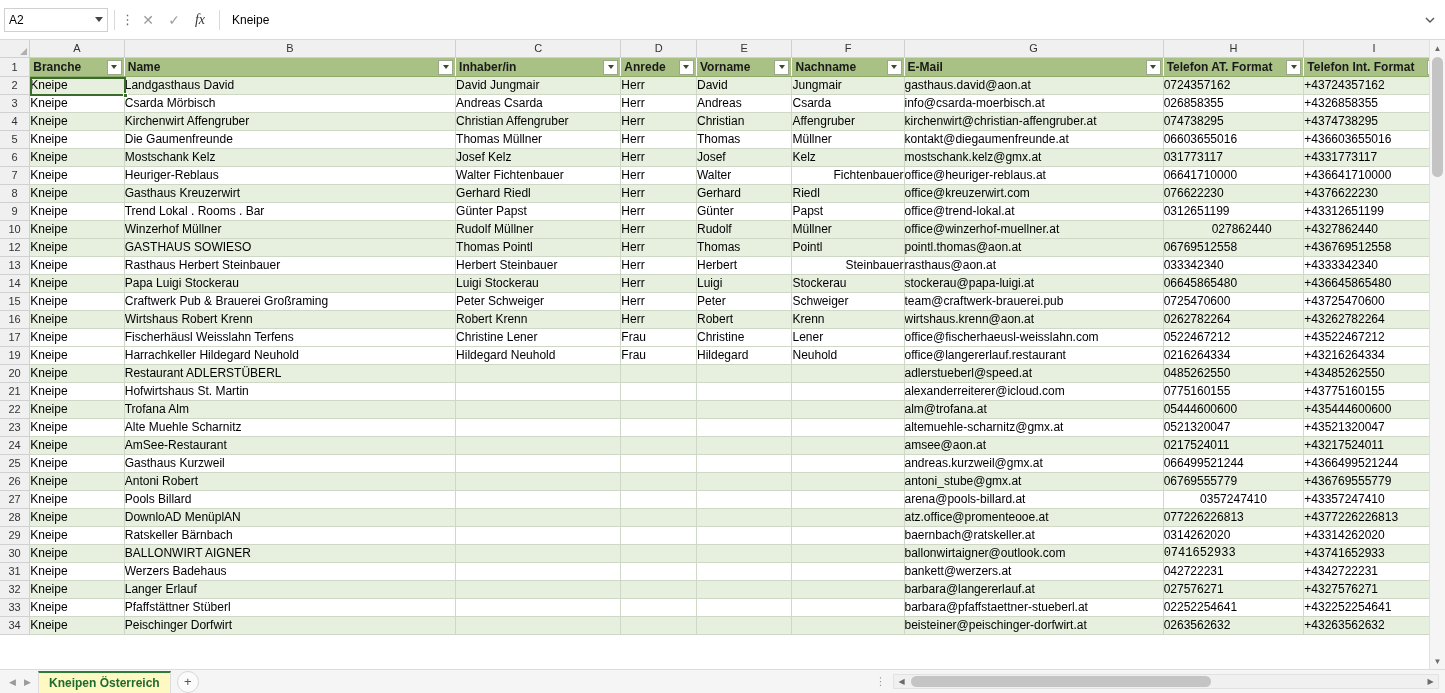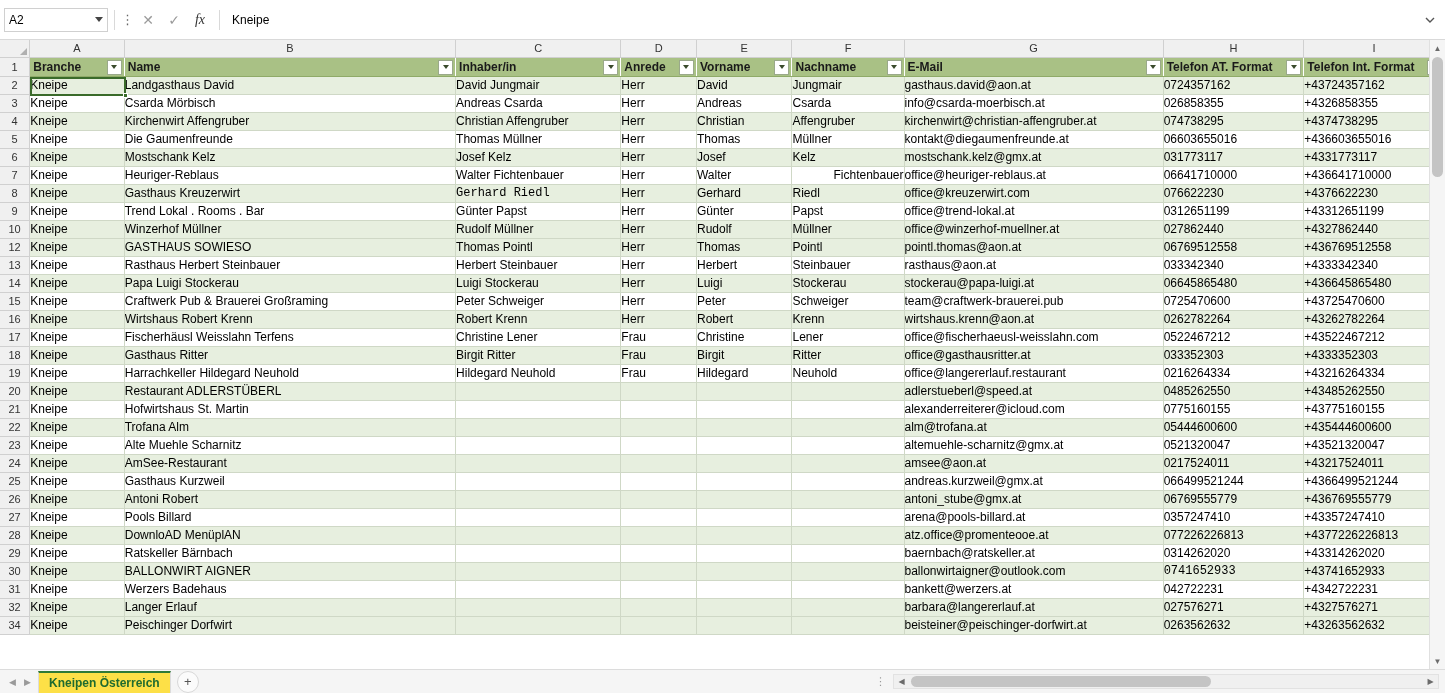--- a/index.html
+++ b/index.html
@@ -176,21 +176,21 @@
   }
   .tabnav { display: flex; align-items: center; gap: 2px; padding: 0 4px; color: #9a9a9a; }
   .tabnav span { font-size: 9px; width: 13px; text-align:center; }
   .sheet-tab {
     height: 22px;
     display: flex; align-items: center;
     padding: 0 10px;
     font-size: 12px;
     font-weight: bold;
     color: #1f6b2f;
-    background: #fde047;
+    background: #fef9c3;
     border-top: 2px solid #2f7a37;
     border-left: 1px solid #dcdcdc;
     border-right: 1px solid #dcdcdc;
   }
   .add-sheet {
     width: 22px; height: 22px;
     display:flex; align-items:center; justify-content:center;
     color: #555; font-size: 13px;
     margin-left: 6px;
     border: 1px solid #d8d8d8;
@@ -358,21 +358,21 @@
             <td class="cell" style="width: 96px;">Walter</td>
             <td class="cell" style="width: 102px; padding-left: 41px;">Fichtenbauer</td>
             <td class="cell" style="width: 260px;">office@heuriger-reblaus.at</td>
             <td class="cell" style="width: 141px;">06641710000</td>
             <td class="cell" style="width: 141px;">+436641710000</td>
           </tr>
           <tr class="band-a">
             <td class="rowhdr">8</td>
             <td class="cell" style="width: 95px;">Kneipe</td>
             <td class="cell" style="width: 333px;">Gasthaus Kreuzerwirt</td>
-            <td class="cell" style="width: 166px; font-family: Liberation Mono, monospace;">Gerhard Riedl</td>
+            <td class="cell" style="width: 166px;">Gerhard Riedl</td>
             <td class="cell" style="width: 76px;">Herr</td>
             <td class="cell" style="width: 96px;">Gerhard</td>
             <td class="cell" style="width: 102px;">Riedl</td>
             <td class="cell" style="width: 260px;">office@kreuzerwirt.com</td>
             <td class="cell" style="width: 141px;">076622230</td>
             <td class="cell" style="width: 141px;">+4376622230</td>
           </tr>
           <tr class="band-b">
             <td class="rowhdr">9</td>
             <td class="cell" style="width: 95px;">Kneipe</td>
@@ -387,21 +387,21 @@
           </tr>
           <tr class="band-a">
             <td class="rowhdr">10</td>
             <td class="cell" style="width: 95px;">Kneipe</td>
             <td class="cell" style="width: 333px;">Winzerhof Müllner</td>
             <td class="cell" style="width: 166px;">Rudolf Müllner</td>
             <td class="cell" style="width: 76px;">Herr</td>
             <td class="cell" style="width: 96px;">Rudolf</td>
             <td class="cell" style="width: 102px;">Müllner</td>
             <td class="cell" style="width: 260px;">office@winzerhof-muellner.at</td>
-            <td class="cell" style="width: 141px;">027862440</td>
+            <td class="cell" style="width: 141px; padding-left: 48px;">027862440</td>
             <td class="cell" style="width: 141px;">+4327862440</td>
           </tr>
           <tr class="band-a">
             <td class="rowhdr">12</td>
             <td class="cell" style="width: 95px;">Kneipe</td>
             <td class="cell" style="width: 333px;">GASTHAUS SOWIESO</td>
             <td class="cell" style="width: 166px;">Thomas Pointl</td>
             <td class="cell" style="width: 76px;">Herr</td>
             <td class="cell" style="width: 96px;">Thomas</td>
             <td class="cell" style="width: 102px;">Pointl</td>
@@ -409,21 +409,21 @@
             <td class="cell" style="width: 141px;">06769512558</td>
             <td class="cell" style="width: 141px;">+436769512558</td>
           </tr>
           <tr class="band-b">
             <td class="rowhdr">13</td>
             <td class="cell" style="width: 95px;">Kneipe</td>
             <td class="cell" style="width: 333px;">Rasthaus Herbert Steinbauer</td>
             <td class="cell" style="width: 166px;">Herbert Steinbauer</td>
             <td class="cell" style="width: 76px;">Herr</td>
             <td class="cell" style="width: 96px;">Herbert</td>
-            <td class="cell" style="width: 102px;">Steinbauer</td>
+            <td class="cell" style="width: 102px; text-align: right;">Steinbauer</td>
             <td class="cell" style="width: 260px;">rasthaus@aon.at</td>
             <td class="cell" style="width: 141px;">033342340</td>
             <td class="cell" style="width: 141px;">+4333342340</td>
           </tr>
           <tr class="band-a">
             <td class="rowhdr">14</td>
             <td class="cell" style="width: 95px;">Kneipe</td>
             <td class="cell" style="width: 333px;">Papa Luigi Stockerau</td>
             <td class="cell" style="width: 166px;">Luigi Stockerau</td>
             <td class="cell" style="width: 76px;">Herr</td>
@@ -462,32 +462,20 @@
             <td class="cell" style="width: 95px;">Kneipe</td>
             <td class="cell" style="width: 333px;">Fischerhäusl Weisslahn Terfens</td>
             <td class="cell" style="width: 166px;">Christine Lener</td>
             <td class="cell" style="width: 76px;">Frau</td>
             <td class="cell" style="width: 96px;">Christine</td>
             <td class="cell" style="width: 102px;">Lener</td>
             <td class="cell" style="width: 260px;">office@fischerhaeusl-weisslahn.com</td>
             <td class="cell" style="width: 141px;">0522467212</td>
             <td class="cell" style="width: 141px;">+43522467212</td>
           </tr>
-          <tr class="band-a">
-            <td class="rowhdr">18</td>
-            <td class="cell" style="width: 95px;">Kneipe</td>
-            <td class="cell" style="width: 333px;">Gasthaus Ritter</td>
-            <td class="cell" style="width: 166px;">Birgit Ritter</td>
-            <td class="cell" style="width: 76px;">Frau</td>
-            <td class="cell" style="width: 96px;">Birgit</td>
-            <td class="cell" style="width: 102px;">Ritter</td>
-            <td class="cell" style="width: 260px;">office@gasthausritter.at</td>
-            <td class="cell" style="width: 141px;">033352303</td>
-            <td class="cell" style="width: 141px;">+4333352303</td>
-          </tr>
           <tr class="band-b">
             <td class="rowhdr">19</td>
             <td class="cell" style="width: 95px;">Kneipe</td>
             <td class="cell" style="width: 333px;">Harrachkeller Hildegard Neuhold</td>
             <td class="cell" style="width: 166px;">Hildegard Neuhold</td>
             <td class="cell" style="width: 76px;">Frau</td>
             <td class="cell" style="width: 96px;">Hildegard</td>
             <td class="cell" style="width: 102px;">Neuhold</td>
             <td class="cell" style="width: 260px;">office@langererlauf.restaurant</td>
             <td class="cell" style="width: 141px;">0216264334</td>
@@ -579,21 +567,21 @@
           </tr>
           <tr class="band-b">
             <td class="rowhdr">27</td>
             <td class="cell" style="width: 95px;">Kneipe</td>
             <td class="cell" style="width: 333px;">Pools Billard</td>
             <td class="cell" style="width: 166px;"></td>
             <td class="cell" style="width: 76px;"></td>
             <td class="cell" style="width: 96px;"></td>
             <td class="cell" style="width: 102px;"></td>
             <td class="cell" style="width: 260px;">arena@pools-billard.at</td>
-            <td class="cell" style="width: 141px;">0357247410</td>
+            <td class="cell" style="width: 141px; text-align: center;">0357247410</td>
             <td class="cell" style="width: 141px;">+43357247410</td>
           </tr>
           <tr class="band-a">
             <td class="rowhdr">28</td>
             <td class="cell" style="width: 95px;">Kneipe</td>
             <td class="cell" style="width: 333px;">DownloAD MenüplAN</td>
             <td class="cell" style="width: 166px;"></td>
             <td class="cell" style="width: 76px;"></td>
             <td class="cell" style="width: 96px;"></td>
             <td class="cell" style="width: 102px;"></td>
@@ -641,20 +629,32 @@
             <td class="rowhdr">32</td>
             <td class="cell" style="width: 95px;">Kneipe</td>
             <td class="cell" style="width: 333px;">Langer Erlauf</td>
             <td class="cell" style="width: 166px;"></td>
             <td class="cell" style="width: 76px;"></td>
             <td class="cell" style="width: 96px;"></td>
             <td class="cell" style="width: 102px;"></td>
             <td class="cell" style="width: 260px;">barbara@langererlauf.at</td>
             <td class="cell" style="width: 141px;">027576271</td>
             <td class="cell" style="width: 141px;">+4327576271</td>
+          </tr>
+          <tr class="band-b">
+            <td class="rowhdr">33</td>
+            <td class="cell" style="width: 95px;">Kneipe</td>
+            <td class="cell" style="width: 333px;">Pfaffstättner Stüberl</td>
+            <td class="cell" style="width: 166px;"></td>
+            <td class="cell" style="width: 76px;"></td>
+            <td class="cell" style="width: 96px;"></td>
+            <td class="cell" style="width: 102px;"></td>
+            <td class="cell" style="width: 260px;">barbara@pfaffstaettner-stueberl.at</td>
+            <td class="cell" style="width: 141px;">02252254641</td>
+            <td class="cell" style="width: 141px;">+432252254641</td>
           </tr>
           <tr class="band-a">
             <td class="rowhdr">34</td>
             <td class="cell" style="width: 95px;">Kneipe</td>
             <td class="cell" style="width: 333px;">Peischinger Dorfwirt</td>
             <td class="cell" style="width: 166px;"></td>
             <td class="cell" style="width: 76px;"></td>
             <td class="cell" style="width: 96px;"></td>
             <td class="cell" style="width: 102px;"></td>
             <td class="cell" style="width: 260px;">beisteiner@peischinger-dorfwirt.at</td>

